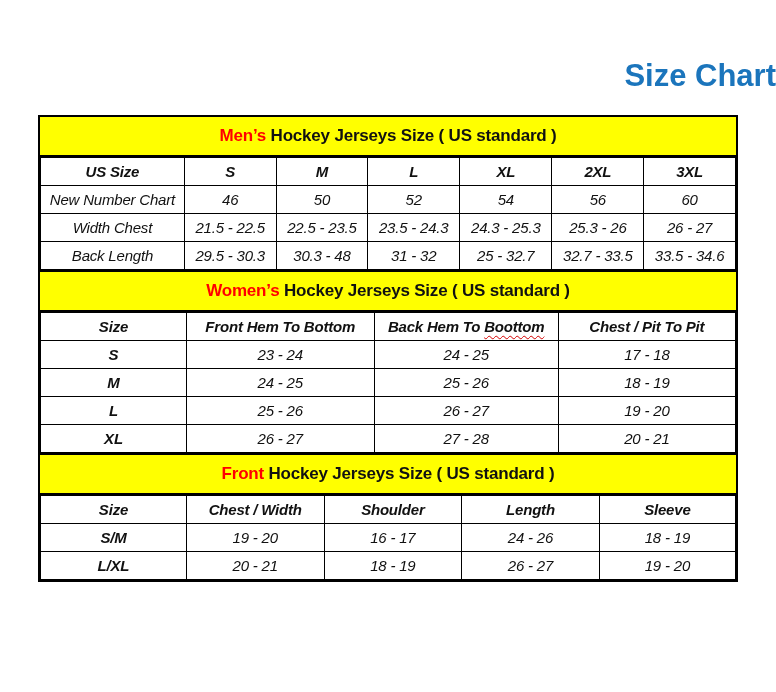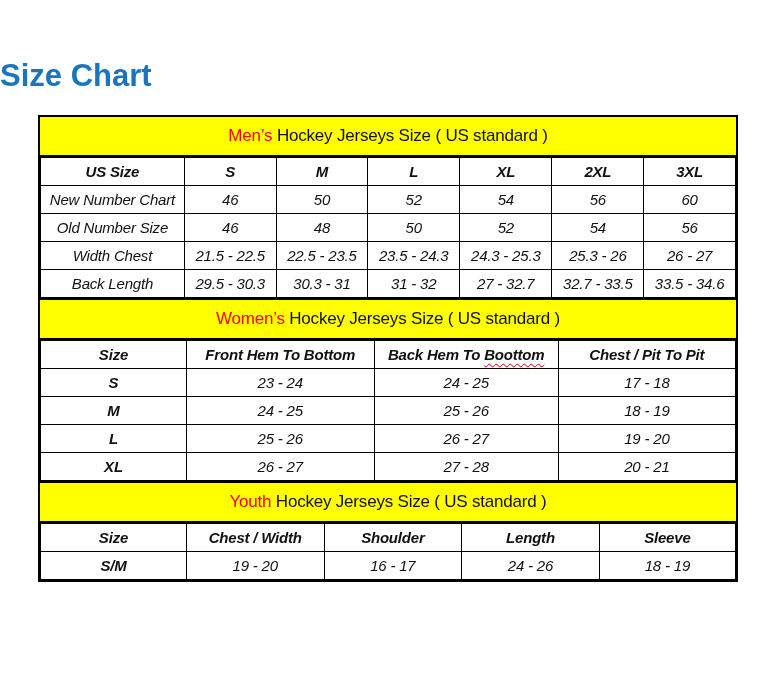--- a/index.html
+++ b/index.html
@@ -11,38 +11,38 @@
   html,body{margin:0;padding:0;}
   body{
     width:776px;height:692px;overflow:hidden;
     background:#ffffff;
     font-family:"Liberation Sans", sans-serif;
     color:#111;
   }
   .title{
     margin:0;
     padding-top:58px;
-    text-align:left;
+    text-align:right;
     font-size:31px;
     font-weight:700;
     letter-spacing:0;
     color:var(--title-blue);
   }
   .chart{
     width:696px;
     margin:21px auto 0;
     border:2px solid var(--line-black);
     background:#fff;
   }
   .band{
     background:var(--band-yellow);
     border-bottom:2px solid var(--line-black);
     text-align:center;
     font-size:17px;
-    font-weight:400;
+    font-weight:700;
     line-height:22px;
     padding:8px 10px;
     letter-spacing:-0.2px;
   }
   section + section .band{ border-top:2px solid var(--line-black); }
   .accent{ color:var(--accent-red); }
   table{
     width:100%;
     border-collapse:collapse;
     table-layout:fixed;
@@ -108,43 +108,34 @@
             <tr>
               <td class="row-label">New Number Chart</td>
               <td>46</td>
               <td>50</td>
               <td>52</td>
               <td>54</td>
               <td>56</td>
               <td>60</td>
             </tr>
             <tr>
-              <td class="row-label">Old Number Size</td>
-              <td>46</td>
-              <td>48</td>
-              <td>50</td>
-              <td>52</td>
-              <td>54</td>
-              <td>56</td>
-            </tr>
-            <tr>
               <td class="row-label">Width Chest</td>
               <td>21.5 - 22.5</td>
               <td>22.5 - 23.5</td>
               <td>23.5 - 24.3</td>
               <td>24.3 - 25.3</td>
               <td>25.3 - 26</td>
               <td>26 - 27</td>
             </tr>
             <tr>
               <td class="row-label">Back Length</td>
               <td>29.5 - 30.3</td>
-              <td>30.3 - 31</td>
+              <td>30.3 - 48</td>
               <td>31 - 32</td>
-              <td>27 - 32.7</td>
+              <td>25 - 32.7</td>
               <td>32.7 - 33.5</td>
               <td>33.5 - 34.6</td>
             </tr>
           </tbody>
         </table>
     </section>
 
     <section>
       <div class="band"><span class="accent">Women’s</span><span> Hockey Jerseys Size ( US standard )</span></div>
       <table class="womens">
@@ -185,21 +176,21 @@
               <td class="row-label">XL</td>
               <td>26 - 27</td>
               <td>27 - 28</td>
               <td>20 - 21</td>
             </tr>
           </tbody>
         </table>
     </section>
 
     <section>
-      <div class="band"><span class="accent">Youth</span><span> Hockey Jerseys Size ( US standard )</span></div>
+      <div class="band"><span class="accent">Front</span><span> Hockey Jerseys Size ( US standard )</span></div>
       <table class="youth">
         <colgroup>
           <col style="width:21%">
             <col style="width:19.8%">
             <col style="width:19.8%">
             <col style="width:19.8%">
             <col style="width:19.6%">
         </colgroup>
       <thead>
             <tr>
@@ -211,18 +202,25 @@
             </tr>
           </thead>
           <tbody>
             <tr>
               <td class="row-label">S/M</td>
               <td>19 - 20</td>
               <td>16 - 17</td>
               <td>24 - 26</td>
               <td>18 - 19</td>
             </tr>
+            <tr>
+              <td class="row-label">L/XL</td>
+              <td>20 - 21</td>
+              <td>18 - 19</td>
+              <td>26 - 27</td>
+              <td>19 - 20</td>
+            </tr>
           </tbody>
         </table>
     </section>
 
   </div>
 </div>
 
 </body></html>

